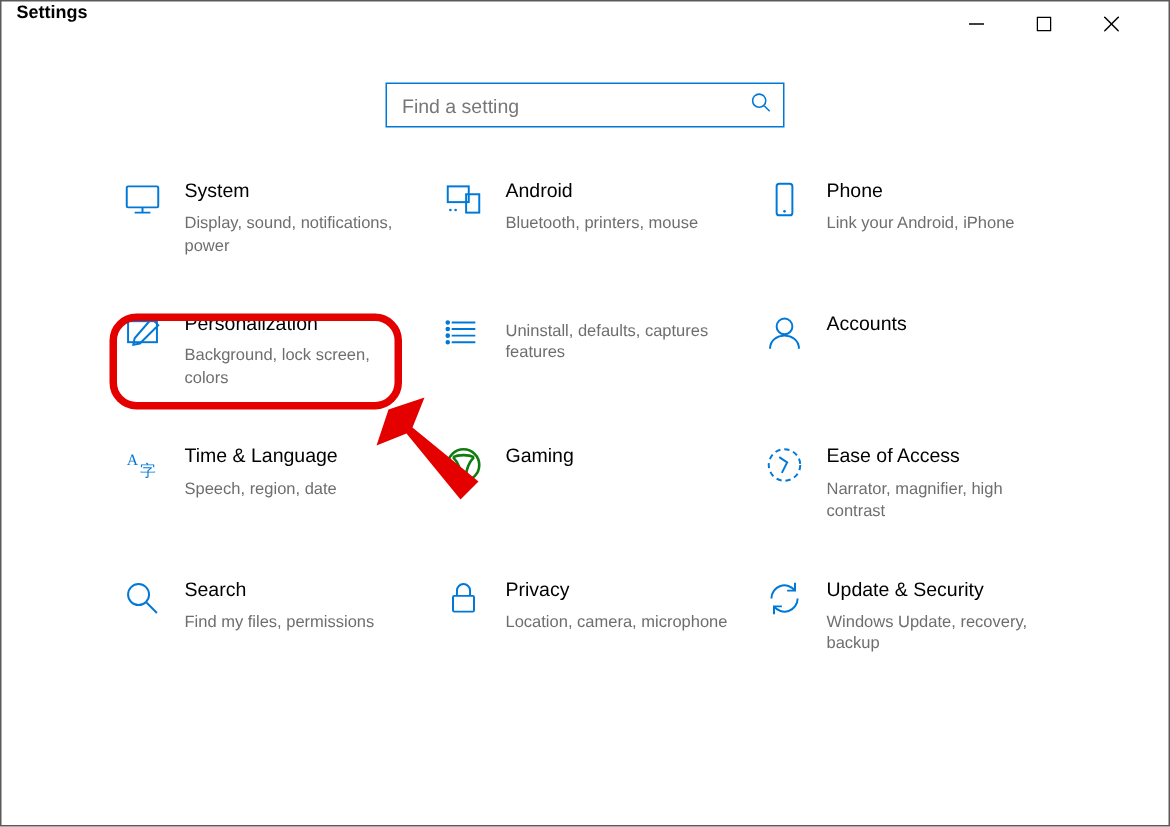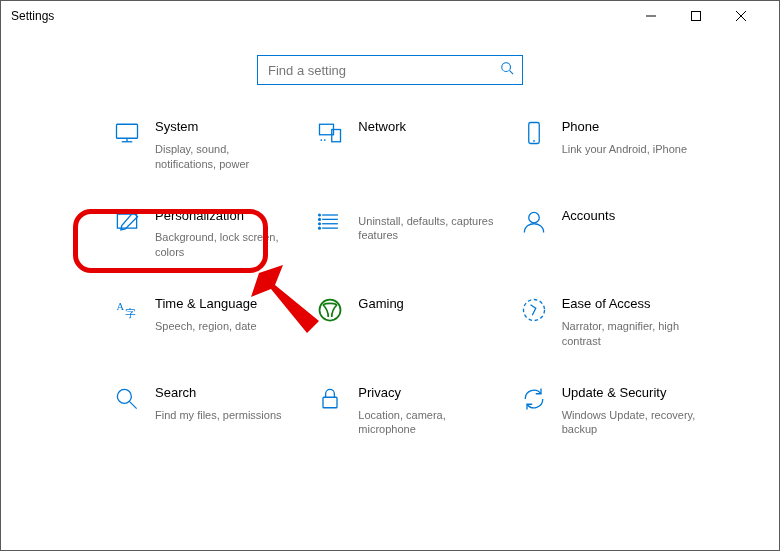--- a/index.html
+++ b/index.html
@@ -8,23 +8,24 @@
     font-family: "Segoe UI", Arial, sans-serif;
     background: #fff;
     width: 780px;
     height: 551px;
     overflow: hidden;
     position: relative;
     border: 1px solid #5a5a5a;
   }
   .titlebar {
     display: flex;
-    align-items: center;
+    align-items: flex-start;
     height: 30px;
     padding: 0 16px 0 10px;
+    font-weight: bold;
   }
   .titlebar-title {
     font-size: 12px;
     color: #000;
   }
   .titlebar-controls {
     margin-left: auto;
     display: flex;
     height: 100%;
   }
@@ -60,21 +61,21 @@
     font-family: inherit;
     background: transparent;
   }
   .search-input::placeholder { color: #777; }
   .search-icon { color: #0078d7; }
   .grid {
     display: grid;
     grid-template-columns: repeat(3, 1fr);
     column-gap: 20px;
     row-gap: 28px;
-    padding: 0 78px 0 110px;
+    padding: 0 78px 0 78px;
   }
   .tile {
     display: flex;
     align-items: flex-start;
     gap: 14px;
     cursor: default;
     padding: 4px 2px;
     border-radius: 4px;
   }
   .tile-icon {
@@ -174,21 +175,22 @@
   <div class="tile">
     <div class="tile-icon">
       <svg width="28" height="28" viewBox="0 0 32 32">
           <rect x="4" y="6" width="16" height="12" fill="none" stroke="#0078d7" stroke-width="1.5"></rect>
           <rect x="18" y="12" width="10" height="14" fill="none" stroke="#0078d7" stroke-width="1.5"></rect>
           <circle cx="6" cy="24" r="1" fill="#0078d7"></circle>
           <circle cx="10" cy="24" r="1" fill="#0078d7"></circle>
         </svg>
     </div>
     <div class="tile-text">
-      <div class="tile-title">Network</div>
+      <div class="tile-title">Android</div>
+      <div class="tile-desc">Bluetooth, printers, mouse</div>
     </div>
   </div>
 
   <div class="tile">
     <div class="tile-icon">
       <svg width="28" height="28" viewBox="0 0 32 32">
           <rect x="10" y="4" width="12" height="24" rx="2" fill="none" stroke="#0078d7" stroke-width="1.5"></rect>
           <circle cx="16" cy="25" r="1" fill="#0078d7"></circle>
         </svg>
     </div>

